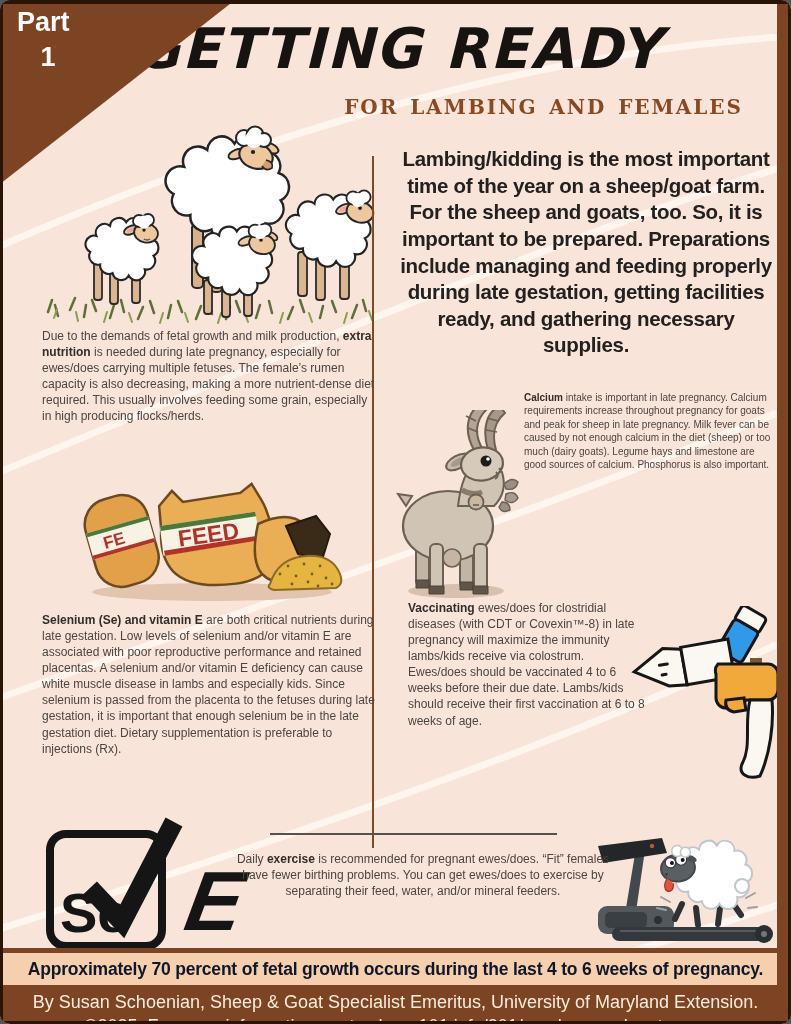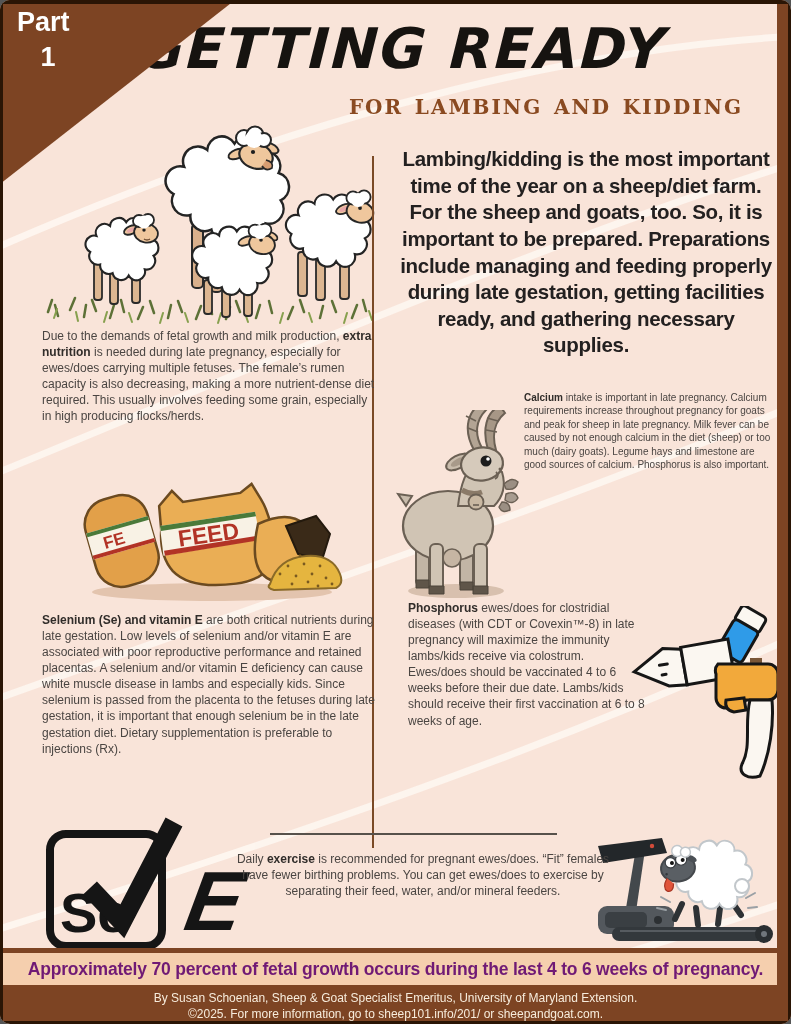--- a/index.html
+++ b/index.html
@@ -50,25 +50,25 @@
   .vaccinating{left:408px;top:600px;width:237px;}
   .exercise{left:236px;top:851px;width:374px;text-align:center;}
 
   .v-divider{position:absolute;left:372px;top:156px;width:2px;height:692px;background:#7b4a26;z-index:2;}
   .h-divider{position:absolute;left:270px;top:833px;width:287px;height:2px;background:#57514b;z-index:2;}
 
   .banner{
     position:absolute;left:0;top:948px;width:791px;height:32px;z-index:4;
     background:#f5cfae;border-top:5px solid #7d4423;border-bottom:3px solid #7d4423;
     display:flex;align-items:center;justify-content:center;
-    font-weight:bold;font-size:17.5px;color:#701a75;letter-spacing:-0.2px;box-sizing:content-box;
+    font-weight:bold;font-size:17.5px;color:#0f172a;letter-spacing:-0.2px;box-sizing:content-box;
   }
   .footer{
     position:absolute;left:0;top:988px;width:791px;height:33px;z-index:4;
-    background:#7d4423;color:#f7ecdc;text-align:center;font-size:12px;line-height:1.32;padding-top:3px;box-sizing:border-box;
+    background:#7d4423;color:#f7ecdc;text-align:center;font-size:18px;line-height:1.32;padding-top:3px;box-sizing:border-box;
   }
 </style>
 </head>
 <body>
 
 <div class="poster">
 
   <svg class="bg-arcs" width="791" height="1024" viewBox="0 0 791 1024">
     <g fill="none" stroke="#fef7f1" stroke-width="7" opacity="0.9">
       <path d="M -20 255 C 250 135 550 45 820 35"></path>
@@ -84,21 +84,21 @@
   <div class="edge-right-brown"></div>
   <div class="edge edge-right-dark"></div>
   <div class="edge edge-bottom"></div>
 
   <div class="part-corner">
     <div class="part-label">Part</div>
     <div class="part-number">1</div>
   </div>
 
   <div class="title">Getting Ready</div>
-  <div class="subtitle">for lambing and kidding</div>
+  <div class="subtitle">for lambing and females</div>
 
   <svg class="illu" style="left:36px;top:112px;" width="352" height="215" viewBox="0 0 352 215">
     <path d="M12 200 l4 -12 M22 204 l-3 -11 M34 198 l5 -12 M48 205 l2 -12 M60 199 l-4 -11 M74 206 l4 -13 M88 200 l-3 -12 M102 207 l5 -12 M118 201 l-4 -12 M132 206 l3 -13 M146 200 l-4 -11 M160 207 l5 -13 M176 202 l-3 -12 M190 207 l4 -12 M204 200 l-4 -11 M220 206 l4 -13 M236 201 l-3 -12 M252 207 l5 -12 M268 200 l-4 -12 M284 206 l3 -12 M300 200 l-4 -11 M316 206 l5 -13 M330 199 l-3 -11" stroke="#5d7137" stroke-width="2.5" stroke-linecap="round" fill="none"></path>
     <path d="M18 206 l3 -9 M42 209 l-2 -9 M68 210 l3 -10 M96 210 l-3 -9 M124 211 l3 -10 M152 210 l-3 -9 M182 211 l3 -10 M212 210 l-3 -9 M244 211 l3 -10 M276 210 l-3 -9 M308 211 l3 -10 M336 208 l-3 -9" stroke="#87a04e" stroke-width="2" stroke-linecap="round" fill="none"></path>
 
     <g>
       <rect x="156" y="112" width="11" height="64" rx="4" fill="#d9b08c" stroke="#2a2a2a" stroke-width="2"></rect>
       <rect x="175" y="118" width="11" height="62" rx="4" fill="#d9b08c" stroke="#2a2a2a" stroke-width="2"></rect>
       <rect x="197" y="116" width="11" height="63" rx="4" fill="#d9b08c" stroke="#2a2a2a" stroke-width="2"></rect>
       <rect x="214" y="110" width="11" height="60" rx="4" fill="#d9b08c" stroke="#2a2a2a" stroke-width="2"></rect>
@@ -162,21 +162,21 @@
         <circle cx="-3" cy="-10" r="6.6" fill="#fff" stroke="#262626" stroke-width="1.8"></circle>
         <circle cx="8" cy="-11" r="6.6" fill="#fff" stroke="#262626" stroke-width="1.8"></circle>
         <circle cx="2" cy="-8" r="7" fill="#fff"></circle>
       </g>
     </g>
   </svg>
 
   <div class="v-divider"></div>
 
   <div class="txt intro">
-    <span>Lambing/kidding is the most important time of the year on a sheep/diet farm. For the sheep and goats, too. So, it is important to be prepared. Preparations include managing and feeding properly during late gestation, getting facilities ready, and gathering necessary supplies.</span>
+    <span>Lambing/kidding is the most important time of the year on a sheep/goat farm. For the sheep and goats, too. So, it is important to be prepared. Preparations include managing and feeding properly during late gestation, getting facilities ready, and gathering necessary supplies.</span>
   </div>
 
   <div class="txt nutrition">
     <span>Due to the demands of fetal growth and milk production, </span><b>extra nutrition</b><span> is needed during late pregnancy, especially for ewes/does carrying multiple fetuses. The female’s rumen capacity is also decreasing, making a more nutrient-dense diet required. This usually involves feeding some grain, especially in high producing flocks/herds.</span>
   </div>
 
   <svg class="illu" style="left:62px;top:462px;" width="282" height="142" viewBox="0 0 282 142">
     <ellipse cx="150" cy="130" rx="120" ry="9" fill="#e3c4ae"></ellipse>
     <g transform="rotate(-16 60 80)">
       <rect x="28" y="34" width="64" height="90" rx="26" fill="#e2a049" stroke="#6b4a20" stroke-width="2.5"></rect>
@@ -255,21 +255,21 @@
       <path d="M2 10 q9 -4 12 4 q-5 8 -13 2 z" fill="#a89c90" stroke="#6b6054" stroke-width="1.4"></path>
       <path d="M-2 18 q8 0 8 8 q-8 4 -11 -3 z" fill="#9b8f83" stroke="#6b6054" stroke-width="1.4"></path>
     </g>
   </svg>
 
   <div class="txt calcium">
     <b>Calcium</b><span> intake is important in late pregnancy. Calcium requirements increase throughout pregnancy for goats and peak for sheep in late pregnancy. Milk fever can be caused by not enough calcium in the diet (sheep) or too much (dairy goats). Legume hays and limestone are good sources of calcium. Phosphorus is also important.</span>
   </div>
 
   <div class="txt vaccinating">
-    <b>Phosphorus</b><span> ewes/does for clostridial diseases (with CDT or Covexin™-8) in late pregnancy will maximize the immunity lambs/kids receive via colostrum. Ewes/does should be vaccinated 4 to 6 weeks before their due date. Lambs/kids should receive their first vaccination at 6 to 8 weeks of age.</span>
+    <b>Vaccinating</b><span> ewes/does for clostridial diseases (with CDT or Covexin™-8) in late pregnancy will maximize the immunity lambs/kids receive via colostrum. Ewes/does should be vaccinated 4 to 6 weeks before their due date. Lambs/kids should receive their first vaccination at 6 to 8 weeks of age.</span>
   </div>
 
   <svg class="illu" style="left:630px;top:606px;" width="150" height="180" viewBox="0 0 150 180">
     <g transform="rotate(30 112 28)">
       <rect x="98" y="2" width="28" height="18" rx="4" fill="#fbf7f1" stroke="#161616" stroke-width="3"></rect>
       <rect x="98" y="18" width="28" height="36" rx="4" fill="#2f9be8" stroke="#161616" stroke-width="3"></rect>
       <rect x="107" y="54" width="10" height="14" fill="#fbf7f1" stroke="#161616" stroke-width="2.5"></rect>
     </g>
     <g transform="rotate(-10 60 60)">
       <polygon points="4,56 36,38 54,42 54,78 36,76" fill="#fbf7f1" stroke="#161616" stroke-width="3"></polygon>

